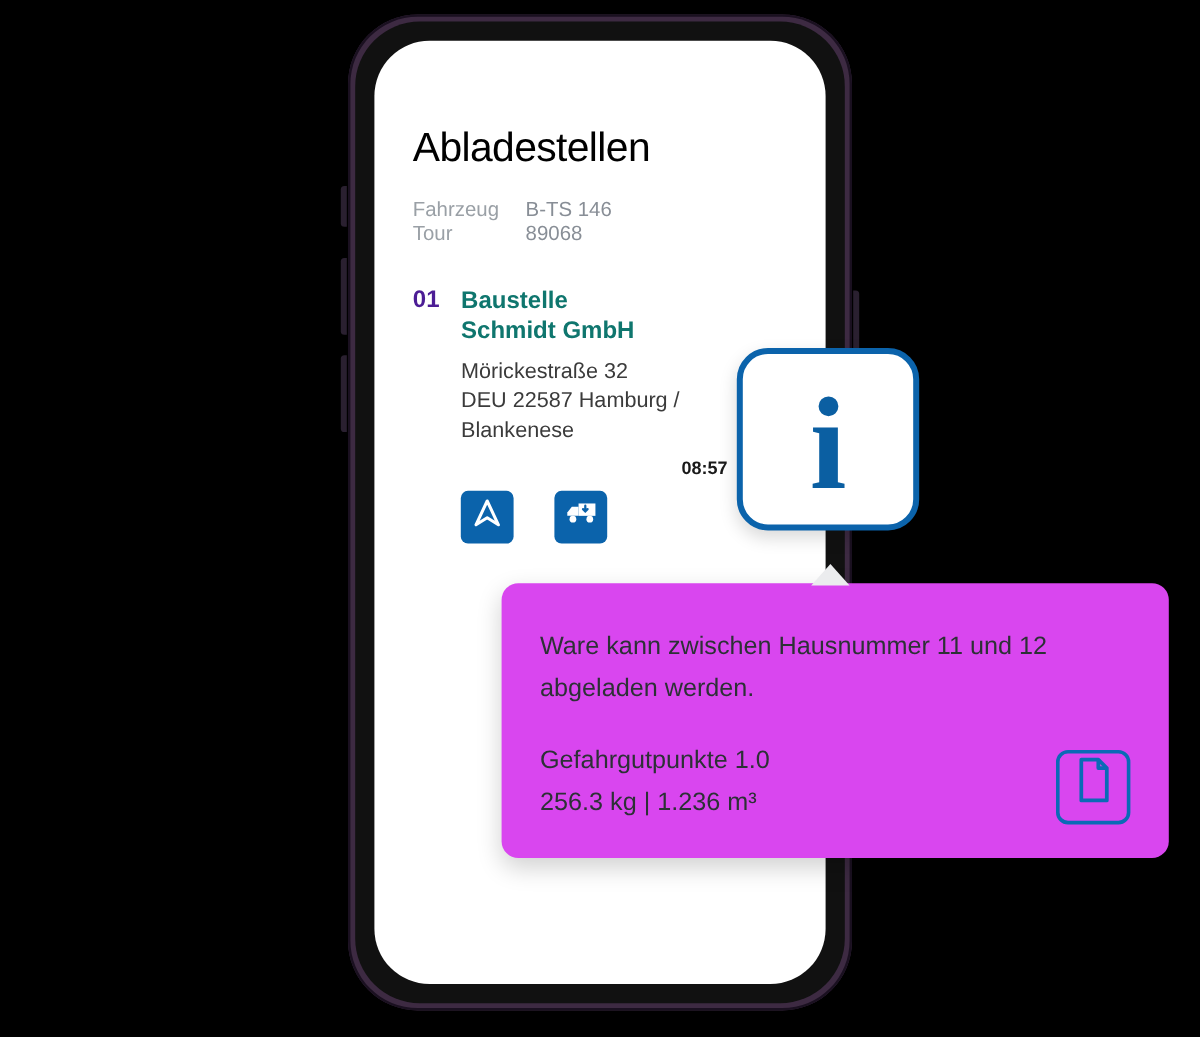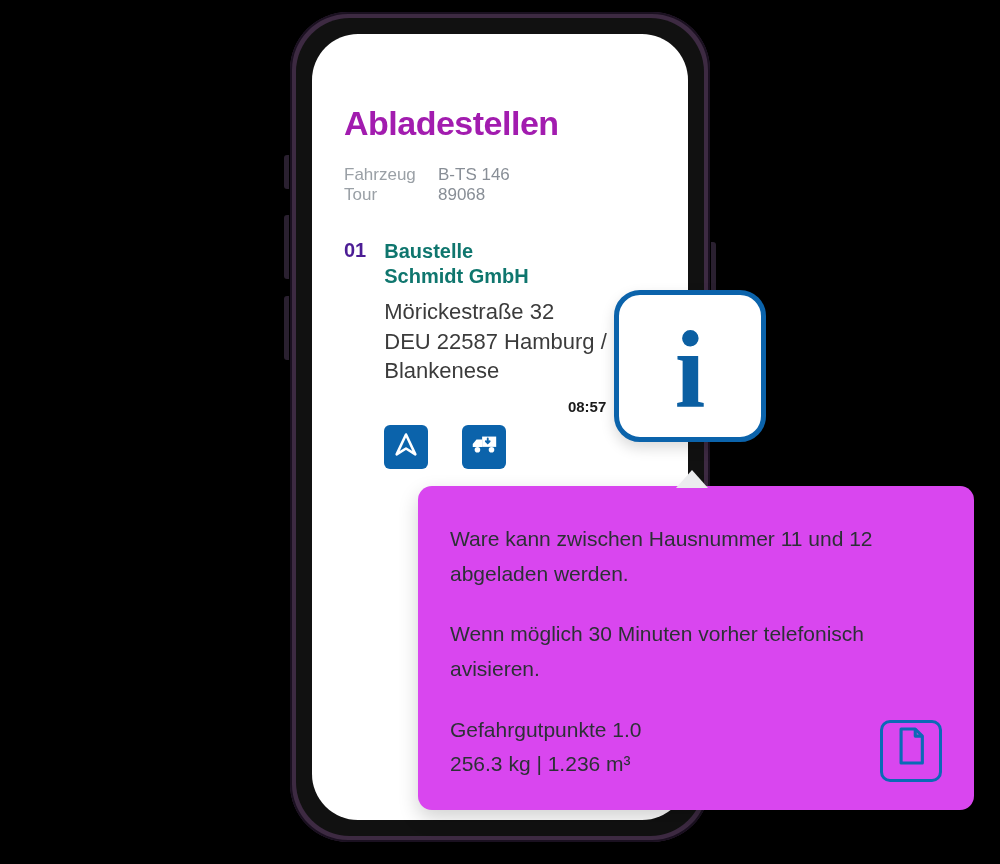--- a/index.html
+++ b/index.html
@@ -70,22 +70,22 @@
     left: 711px;
     top: 242px;
     width: 5px;
     height: 102px;
     background: #2a2030;
     border-radius: 0 3px 3px 0;
   }
 
   .page-title {
     font-size: 34px;
-    font-weight: 700;
-    color: #a21caf;
+    font-weight: 400;
+    color: #000000;
     letter-spacing: -0.5px;
   }
   .meta {
     margin-top: 22px;
     font-size: 17px;
     color: #9aa0a6;
   }
   .meta-row { display: flex; }
   .meta-label { width: 94px; }
   .meta-val { color: #888e96; }
@@ -101,21 +101,21 @@
   }
   .stop-body { flex: 1; }
   .stop-name {
     font-size: 20px;
     font-weight: 800;
     color: #0f766e;
     line-height: 1.25;
   }
   .stop-addr {
     margin-top: 8px;
-    font-size: 22px;
+    font-size: 18px;
     color: #3b3b3b;
     line-height: 1.35;
   }
   .stop-time {
     margin-top: 12px;
     font-size: 15px;
     color: #1a1a1a;
     text-align: right;
   }
   .stop-time .t { font-weight: 800; }
@@ -271,21 +271,20 @@
     </div>
   </div>
 </div>
 
 <div class="info-tile">
   <span class="glyph">i</span>
 </div>
 
 <div class="tip">
   <div class="para">Ware kann zwischen Hausnummer 11 und 12 abgeladen werden.</div>
-  <div class="para">Wenn möglich 30 Minuten vorher telefonisch avisieren.</div>
   <div class="last-row">
     <div>
       <div>Gefahrgutpunkte 1.0</div>
       <div>256.3 kg  |  1.236 m³</div>
     </div>
     <div class="doc-btn">
       <span>
         <svg width="34" height="40" viewBox="0 0 24 28">
           <path d="M5 2 H15 L20 7 V26 H5 Z" fill="none" stroke="#0b6ab6" stroke-width="2.2" stroke-linejoin="round"></path>
           <path d="M15 2 V7 H20" fill="none" stroke="#0b6ab6" stroke-width="2.2" stroke-linejoin="round"></path>

